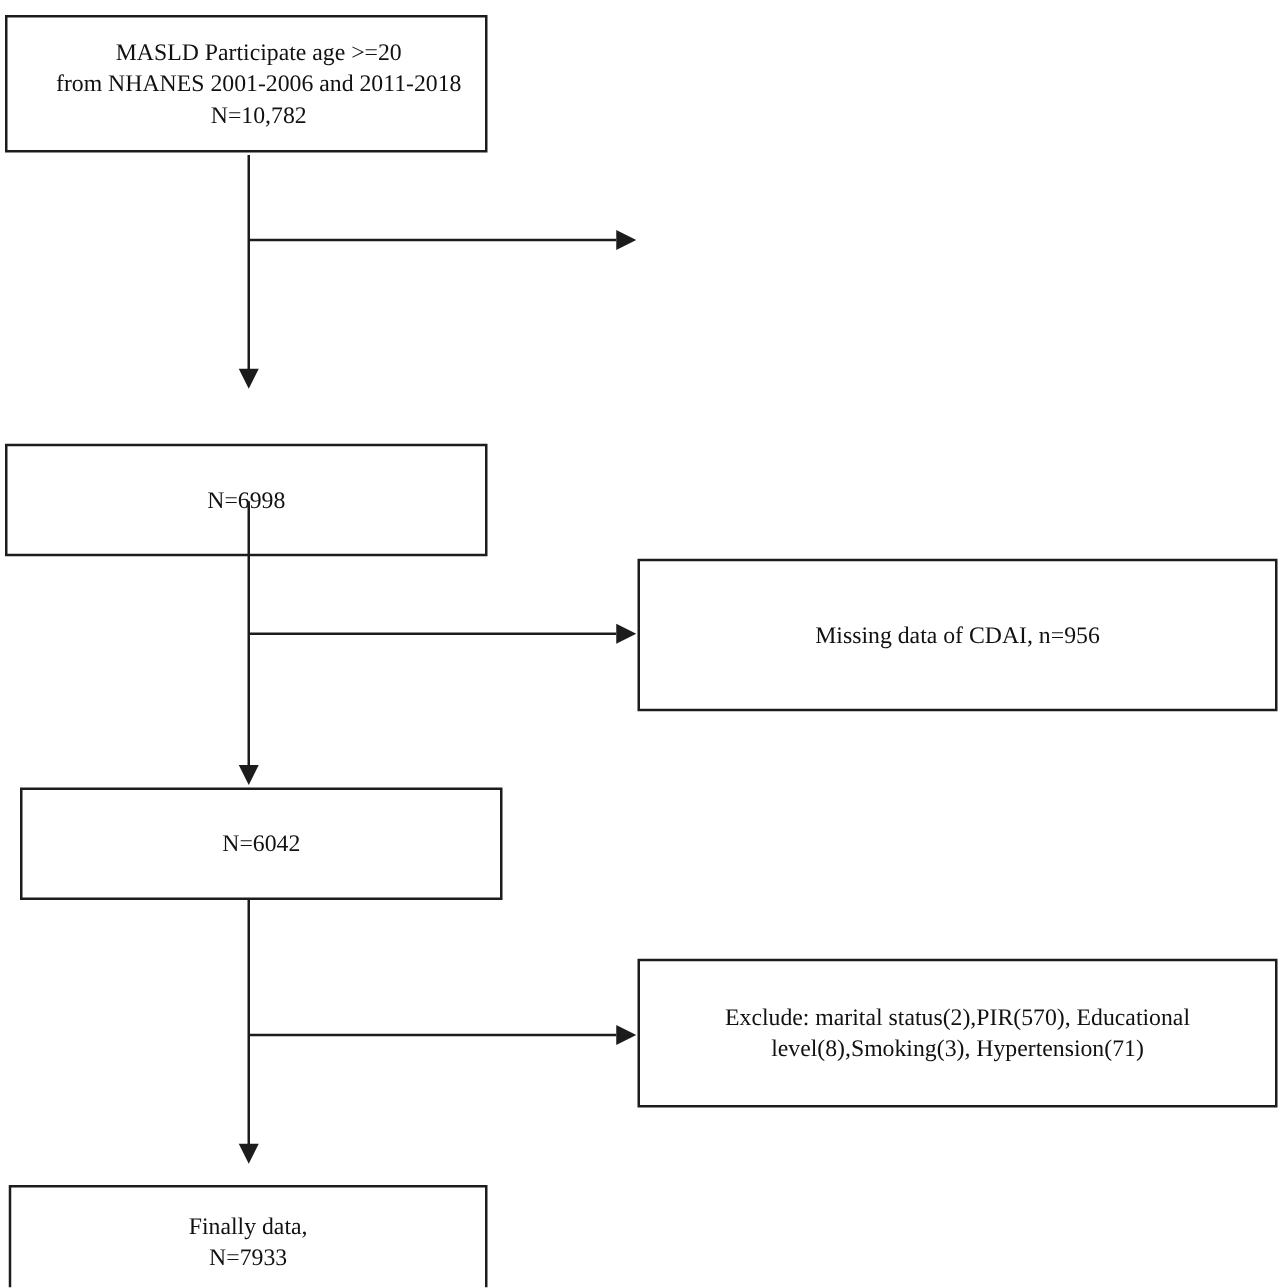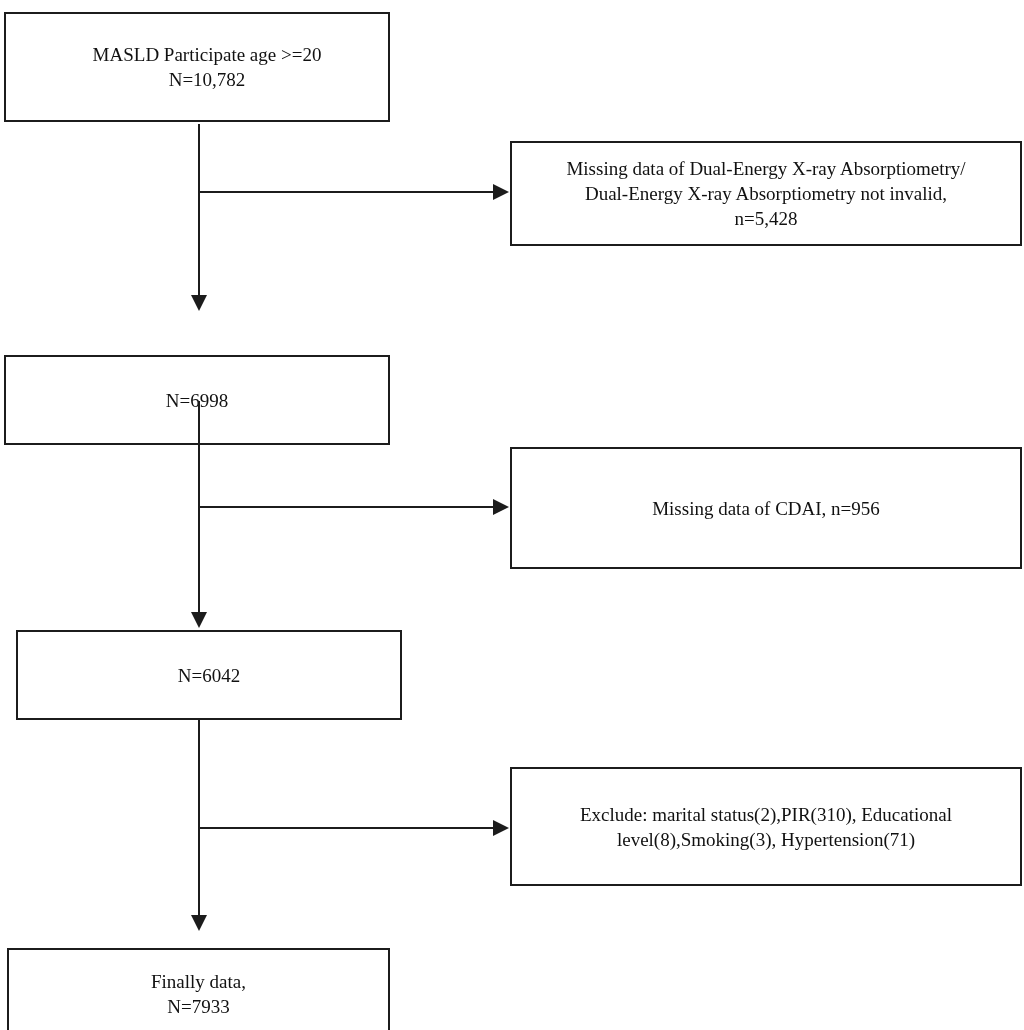--- a/index.html
+++ b/index.html
@@ -82,33 +82,29 @@
   #h3 { left: 199px; top: 827px; width: 294px; }
   #r3 { left: 493px; top: 820px; }
 </style>
 </head>
 <body>
 
 <div id="canvas">
 
   <div class="box" id="box-initial">
     <div class="line">MASLD Participate age &gt;=20</div>
+    <div class="line">from NHANES 2001-2006 and 2011-2018</div>
     <div class="line">N=10,782</div>
   </div>
 
   <div class="vline" id="v1"></div>
   <div class="arrow-down" id="a1"></div>
   <div class="hline" id="h1"></div>
   <div class="arrow-right" id="r1"></div>
 
-  <div class="box" id="box-excl1">
-    <div class="line">Missing data of Dual-Energy X-ray Absorptiometry/</div>
-    <div class="line">Dual-Energy X-ray Absorptiometry not invalid,</div>
-    <div class="line">n=5,428</div>
-  </div>
 
   <div class="box" id="box-step2">
     <div class="line">N=6998</div>
   </div>
 
   <div class="vline" id="v2"></div>
   <div class="arrow-down" id="a2"></div>
   <div class="hline" id="h2"></div>
   <div class="arrow-right" id="r2"></div>
 
@@ -119,21 +115,21 @@
   <div class="box" id="box-step3">
     <div class="line">N=6042</div>
   </div>
 
   <div class="vline" id="v3"></div>
   <div class="arrow-down" id="a3"></div>
   <div class="hline" id="h3"></div>
   <div class="arrow-right" id="r3"></div>
 
   <div class="box" id="box-excl3">
-    <div class="line">Exclude: marital status(2),PIR(310), Educational</div>
+    <div class="line">Exclude: marital status(2),PIR(570), Educational</div>
     <div class="line">level(8),Smoking(3), Hypertension(71)</div>
   </div>
 
   <div class="box" id="box-final">
     <div class="line">Finally data,</div>
     <div class="line">N=7933</div>
   </div>
 
 </div>
 

